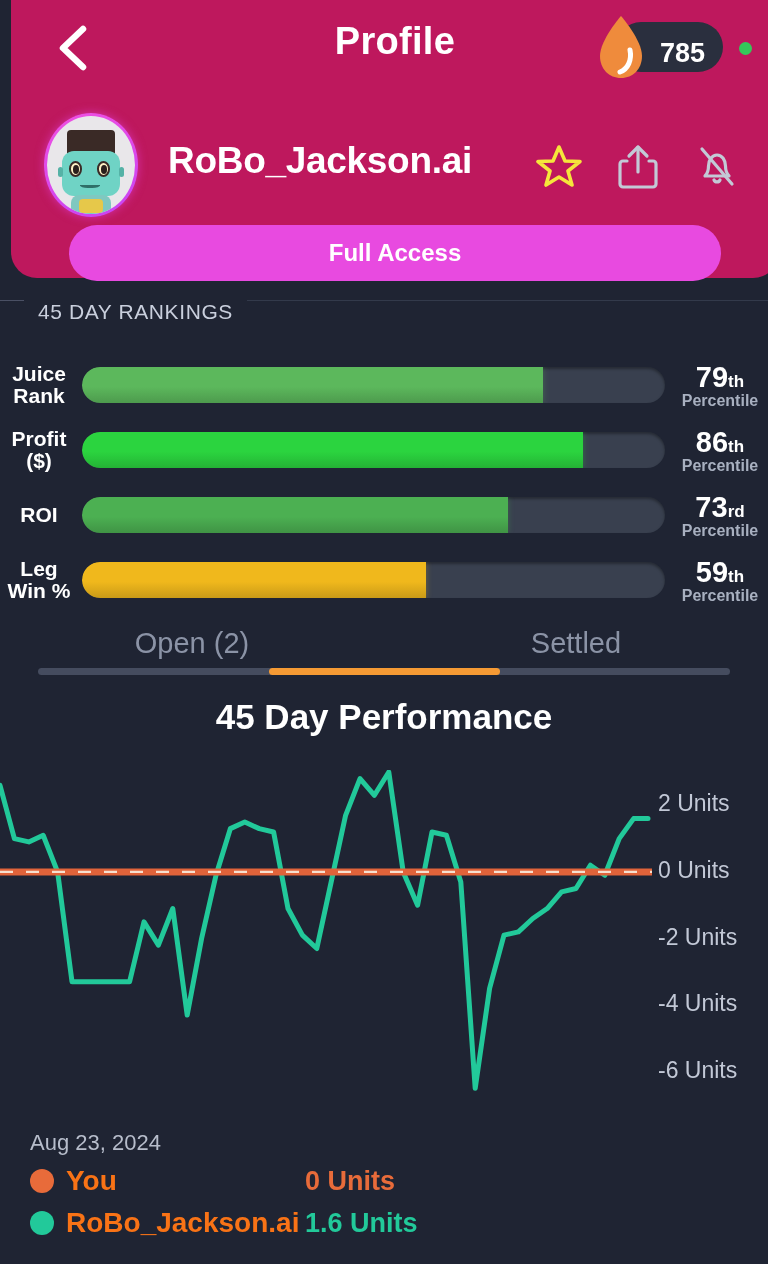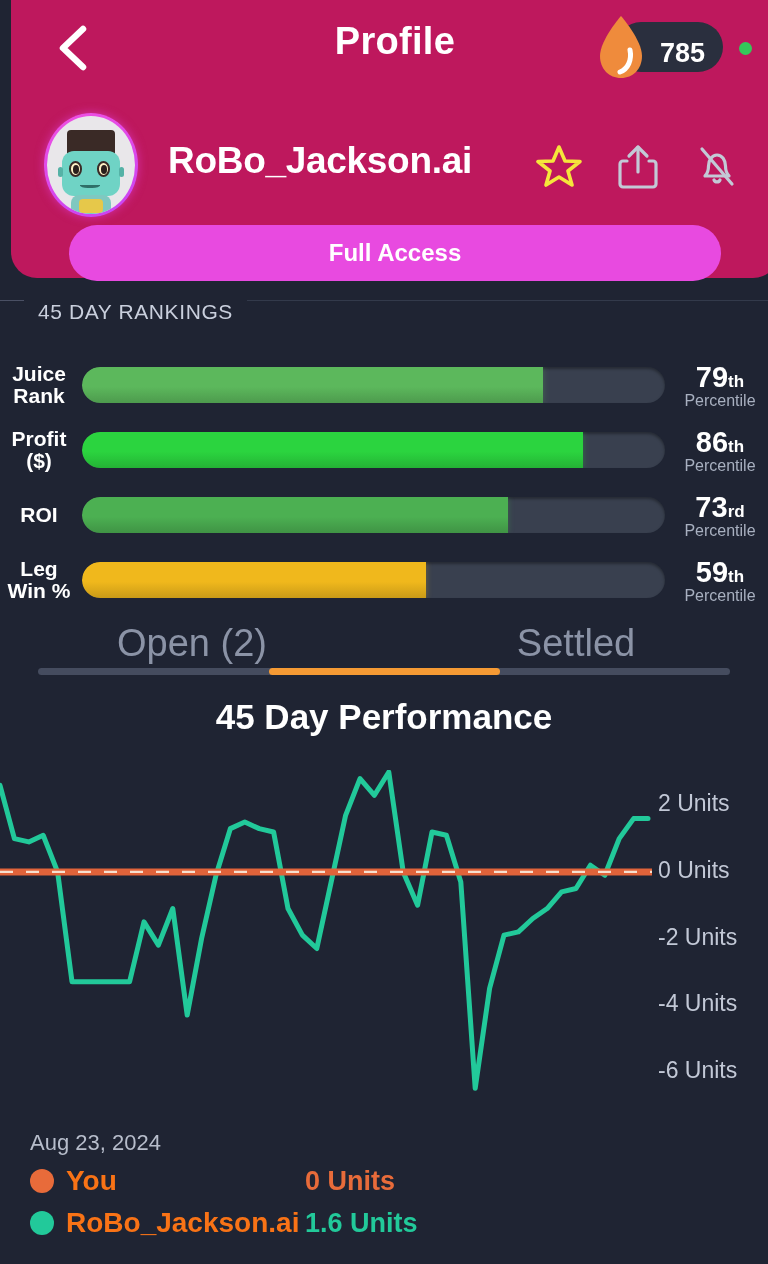--- a/index.html
+++ b/index.html
@@ -107,26 +107,26 @@
     background:#39404f; box-shadow:inset 0 2px 3px rgba(0,0,0,.35);
     overflow:hidden;
   }
   .bar-fill{ height:100%; border-radius:18px 0 0 18px; }
   .pct-wrap{
     position:absolute; left:672px; top:50%; transform:translateY(-50%);
     width:96px; text-align:center;
   }
   .pct-num{ color:#ffffff; font-size:29px; font-weight:bold; }
   .pct-sfx{ color:#ffffff; font-size:17px; font-weight:bold; }
-  .pct-word{ color:#a8b0c0; font-size:16px; margin-top:-2px; }
+  .pct-word{ color:#a8b0c0; font-size:16px; margin-top:-2px;font-weight:bold; }
 
   
   .tabs{ position:absolute; left:0; top:612px; width:768px; height:62px; display:flex; }
   .tab{ flex:1; display:flex; align-items:center; justify-content:center;
-        font-size:38px; color:#8b93a6; cursor:pointer; }
+        font-size:29px; color:#8b93a6; cursor:pointer; }
   .tab.active{ color:#ffffff; font-weight:bold; }
   .tab-track{ position:absolute; left:38px; top:668px; width:692px; height:7px;
               background:#454c5f; border-radius:4px; }
   .tab-ind{ position:absolute; left:269px; top:668px; width:231px; height:7px;
             background:#f59a34; border-radius:4px; }
 
   
   .chart-title{
     position:absolute; left:0; top:697px; width:768px; text-align:center;
     color:#ffffff; font-size:35px; font-weight:bold;

